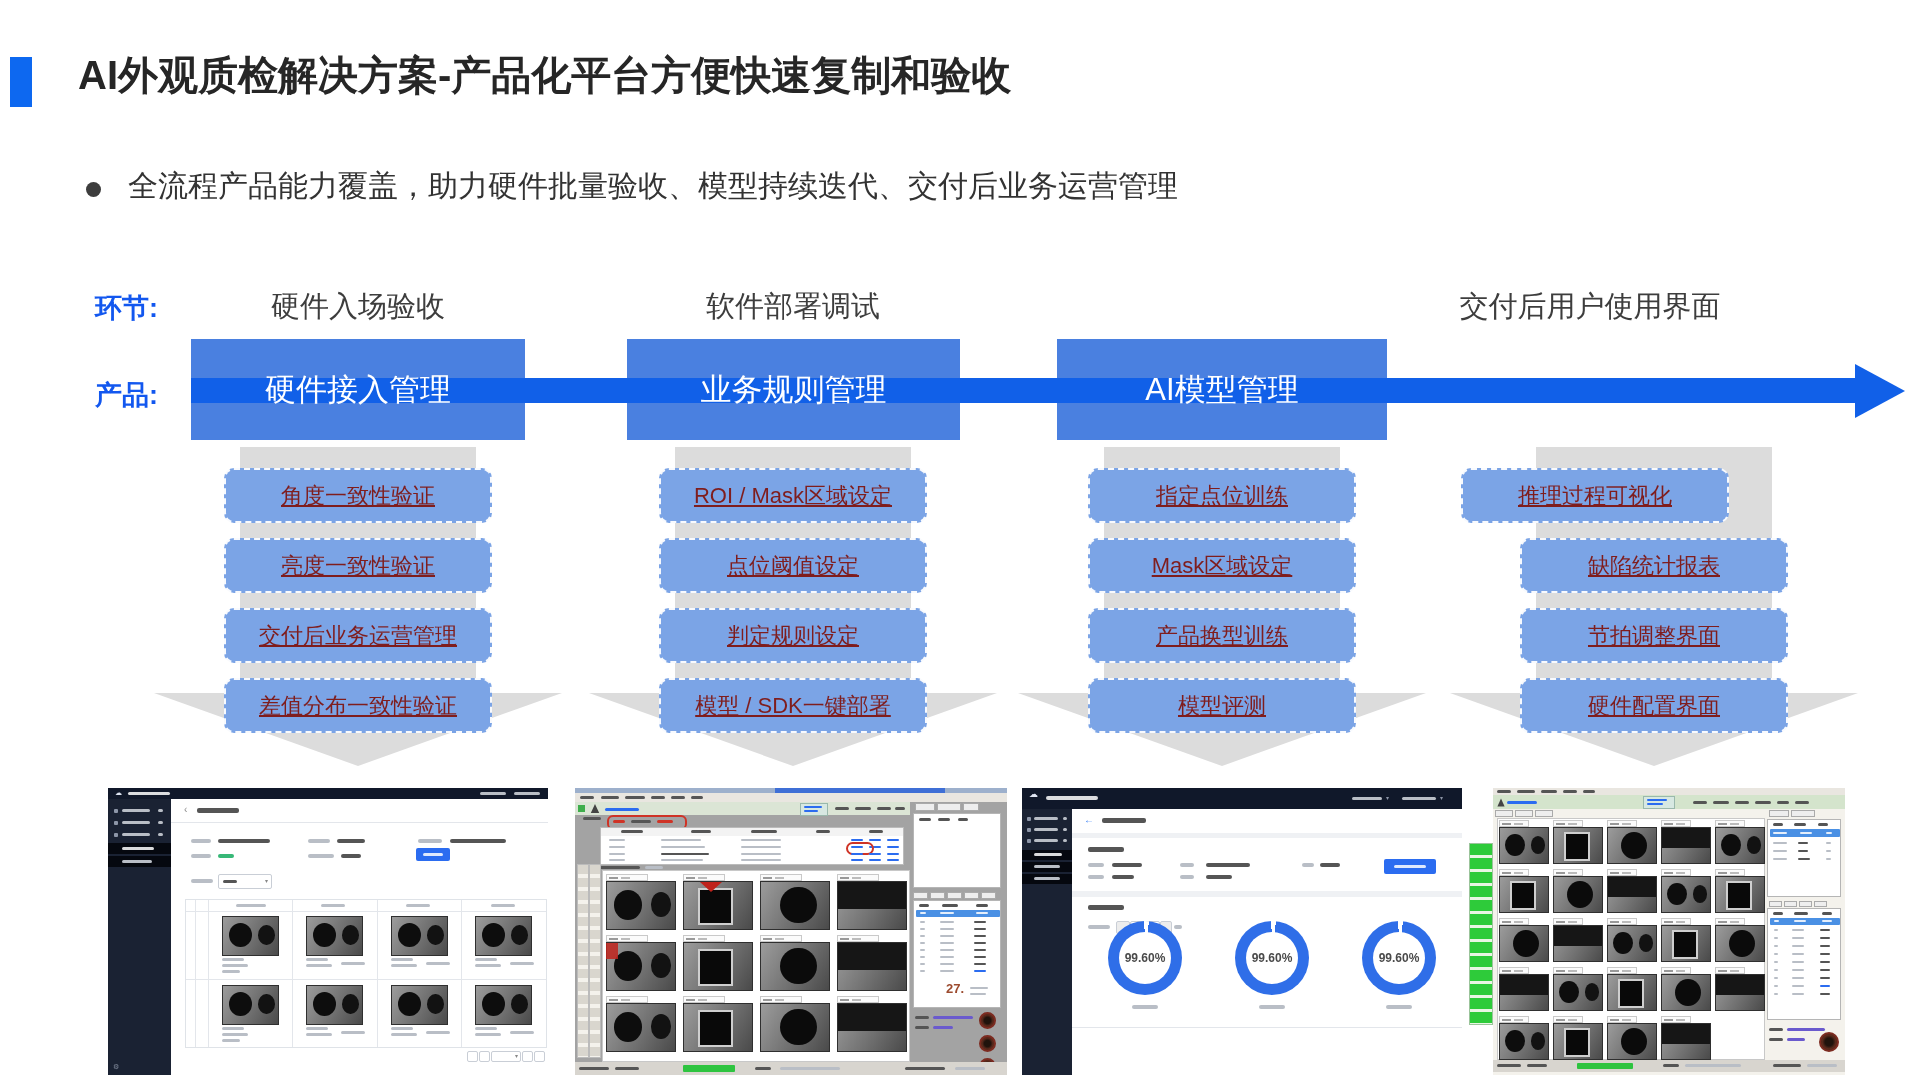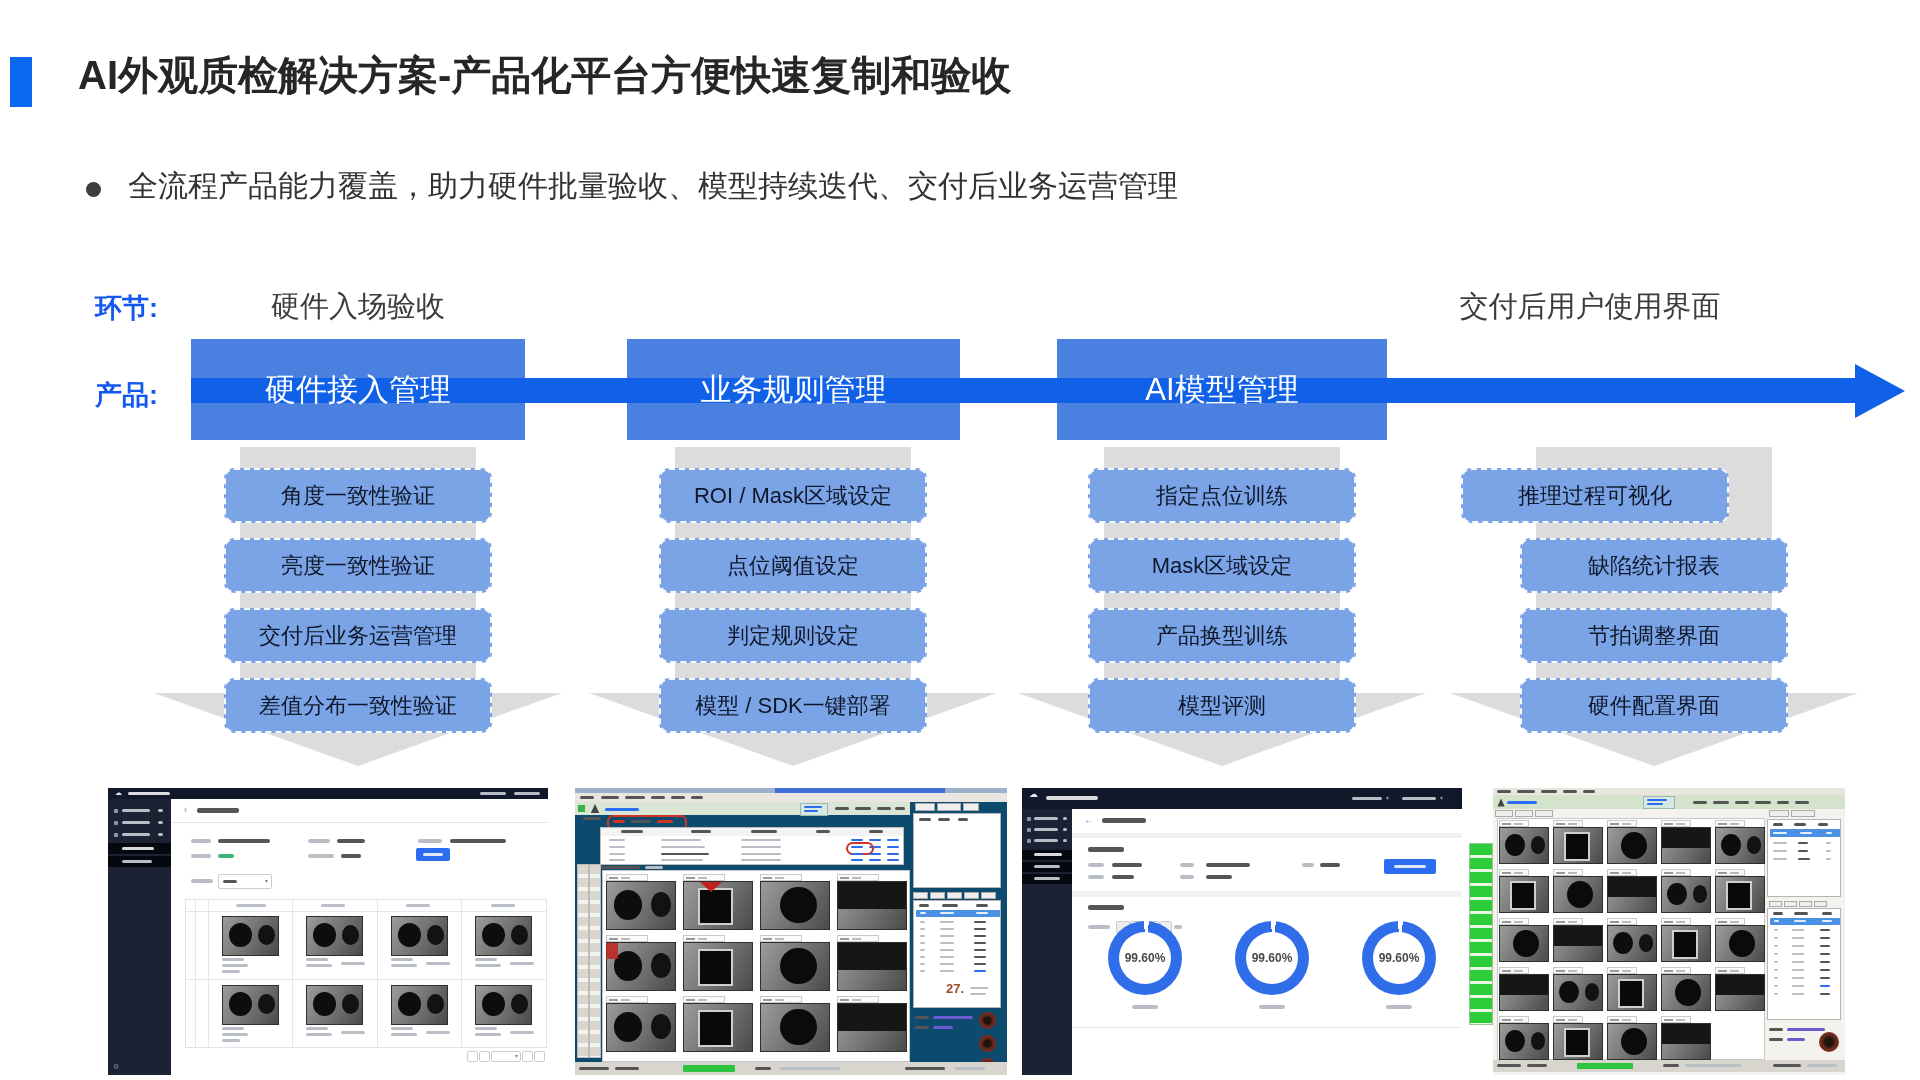--- a/index.html
+++ b/index.html
@@ -18,21 +18,21 @@
   .pbox .plabel{position:absolute;inset:0;display:flex;align-items:center;justify-content:center;
                 color:#fff;font-size:31px;z-index:3;white-space:nowrap;}
   #flow-stripe{left:191px;top:378px;width:1666px;height:25px;background:#1160e8;z-index:2;}
   #flow-arrowhead{left:1855px;top:364px;width:0;height:0;border-top:27px solid transparent;
                   border-bottom:27px solid transparent;border-left:50px solid #1160e8;z-index:2;}
   .chev-shaft{top:447px;width:236px;height:247px;background:#dcdcdc;}
   .chev-head{top:693px;width:0;height:0;border-left:204px solid transparent;
              border-right:204px solid transparent;border-top:73px solid #dcdcdc;}
   .fbox{width:268px;height:55px;background:#7ba4e6;border:2px dashed rgba(255,255,255,.95);
         border-radius:10px;display:flex;align-items:center;justify-content:center;
-        color:#0f172a;font-size:22px;white-space:nowrap;box-sizing:border-box;z-index:2;}
+        color:#7f1d1d;font-size:22px;white-space:nowrap;box-sizing:border-box;z-index:2;text-decoration:underline;}
   
   .shot{position:absolute;top:788px;background:#fff;}
   .shot *{position:absolute;}
   .b{height:4px;border-radius:2px;background:#98a0aa;}
   .b.d{background:#555;} .b.l{background:#b9bec6;} .b.w{background:rgba(255,255,255,.85);}
   .b.bl{background:#2b6cf0;} .b.gr{background:#37b877;} .b.rd{background:#cf3326;} .b.pp{background:#6a5acd;}
   .s-top{left:0;top:0;width:100%;background:#10182a;}
   .s-side{left:0;bottom:0;background:#1a2233;}
   .s-main{right:0;bottom:0;background:#fff;}
   .cloud{color:#dfe5f2;font-size:9px;left:7px;top:1px;}
@@ -74,20 +74,21 @@
 
 <div id="slide">
 
   <div class="abs" id="title-marker"></div>
   <div class="abs" id="page-title">AI外观质检解决方案-产品化平台方便快速复制和验收</div>
   <div class="abs" id="bullet-dot"></div>
   <div class="abs" id="bullet-text">全流程产品能力覆盖，助力硬件批量验收、模型持续迭代、交付后业务运营管理</div>
 
   <div class="abs rowlab" style="left:95px;top:290px">环节:</div>
   <div class="abs stage" style="left:188px;width:340px">硬件入场验收</div>
+  <div class="abs stage" style="left:623px;width:340px">软件部署调试</div>
   <div class="abs stage" style="left:1410px;width:360px">交付后用户使用界面</div>
 
   <div class="abs rowlab" style="left:95px;top:377px">产品:</div>
   <div class="abs pbox" style="left:191px;width:334px">
     <span class="plabel">硬件接入管理</span>
     </div>
   <div class="abs pbox" style="left:627px;width:333px">
     <span class="plabel">业务规则管理</span>
     </div>
   <div class="abs pbox" style="left:1057px;width:330px">
@@ -224,21 +225,21 @@
         <div class="sel" style="left:12px;top:0;width:9px;height:9px"></div>
         <div class="sel" style="left:24px;top:0;width:28px;height:9px">
             <span style="right:2px;top:0">▾</span>
           </div>
         <div class="sel" style="left:55px;top:0;width:9px;height:9px"></div>
         <div class="sel" style="left:67px;top:0;width:9px;height:9px"></div>
       </div>
     </div>
   </div>
 
-  <div class="shot" style="left:575px;width:432px;height:287px;background:#0c4a6e">
+  <div class="shot" style="left:575px;width:432px;height:287px;background:#a3a3a3">
     <div style="left:0;top:0;width:432px;height:5px;background:#9db0cc">
       <i style="left:200px;top:0;width:170px;height:5px;background:#3f6fd6"></i>
       </div>
     <div class="winbar" style="left:0;top:5px;width:432px;height:9px">
       <i class="b d" style="left:5px;top:3px;width:14px;height:3px"></i>
         <i class="b d" style="left:26px;top:3px;width:18px;height:3px"></i>
       <i class="b d" style="left:50px;top:3px;width:20px;height:3px"></i>
         <i class="b d" style="left:76px;top:3px;width:14px;height:3px"></i>
       <i class="b d" style="left:96px;top:3px;width:14px;height:3px"></i>
         <i class="b d" style="left:116px;top:3px;width:12px;height:3px"></i>

